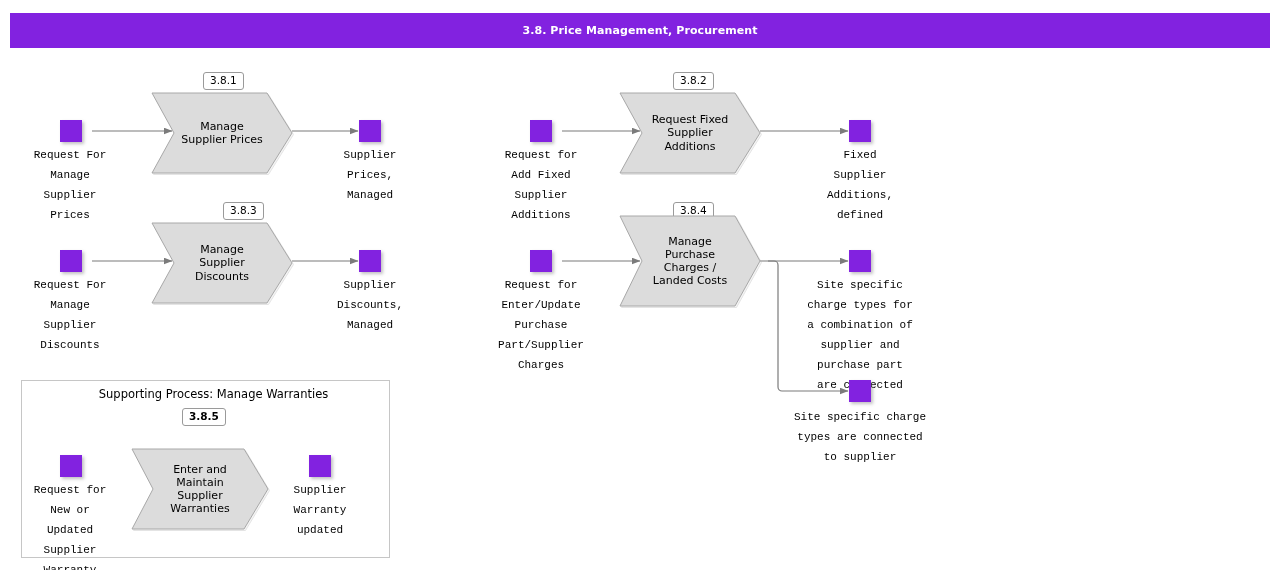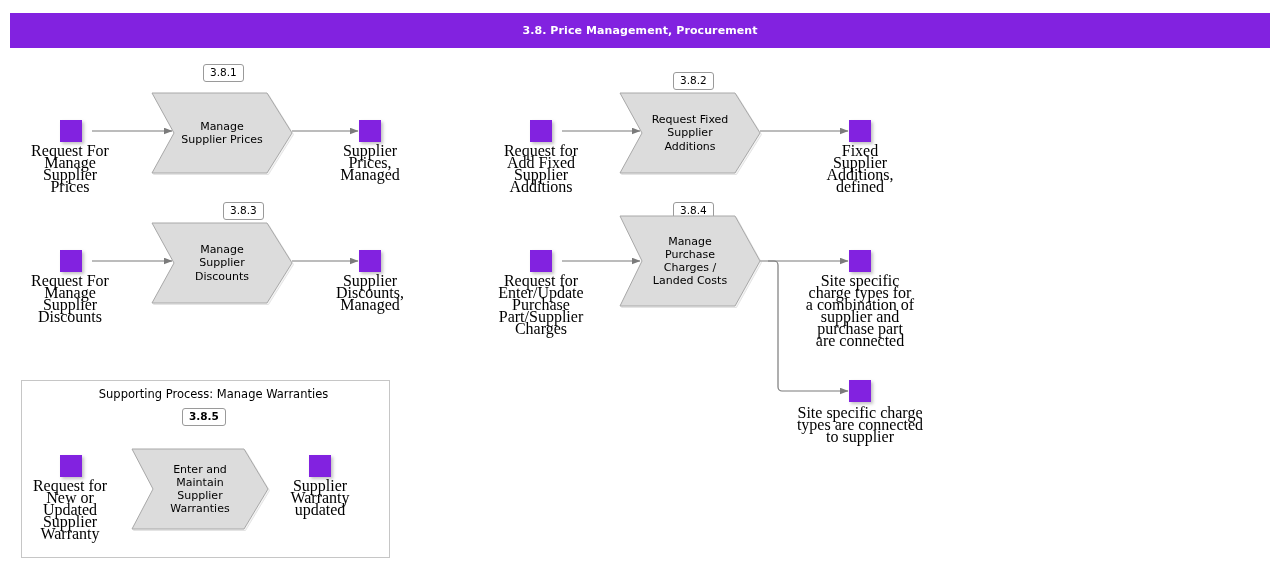--- a/index.html
+++ b/index.html
@@ -42,24 +42,24 @@
     width: 22px;
     height: 22px;
     background: #8222e0;
     box-shadow: 2px 2px 3px rgba(120,120,120,0.45);
   }
 
   
   .event-label {
     position: absolute;
     text-align: center;
-    font-size: 16px;
-    line-height: 12px;
-    color: #000000;
-    font-family: Liberation Serif, serif;
+    font-size: 11px;
+    line-height: 20px;
+    color: #000000;
+    font-family: Liberation Mono, monospace;
     white-space: pre-line;
   }
 
   
   .chevron-wrap {
     position: absolute;
   }
   .chevron-wrap svg {
     display: block;
     overflow: visible;
@@ -154,21 +154,21 @@
   <line x1="292" y1="261" x2="358" y2="261" stroke="#7b7b7b" stroke-width="1.2" marker-end="url(#arrowhead)"></line>
 
   <line x1="562" y1="261" x2="640" y2="261" stroke="#7b7b7b" stroke-width="1.2" marker-end="url(#arrowhead)"></line>
   <line x1="760" y1="261" x2="848" y2="261" stroke="#7b7b7b" stroke-width="1.2" marker-end="url(#arrowhead)"></line>
   <path d="M768,261 L774,261 A4,4 0 0 1 778,265 L778,387 A4,4 0 0 0 782,391 L848,391" fill="none" stroke="#7b7b7b" stroke-width="1.2" marker-end="url(#arrowhead)"></path>
 
   <line x1="92" y1="466" x2="150" y2="466" stroke="#7b7b7b" stroke-width="1.2" marker-end="url(#arrowhead)"></line>
   <line x1="268" y1="466" x2="308" y2="466" stroke="#7b7b7b" stroke-width="1.2" marker-end="url(#arrowhead)"></line>
 </svg>
 
-<div class="num-tag" style="left:203px; top:64px;">3.8.1</div>
+<div class="num-tag" style="left:203px; top:72px;">3.8.1</div>
 
 <div class="chevron-wrap" style="left:152px; top:93px; width:140px; height:80px;">
   <svg width="140" height="80" viewBox="0 0 140 80">
     <path d="M0,0 L115,0 L140,40 L115,80 L0,80 L22,40 Z" fill="#dcdcdc" stroke="#a8a8a8" stroke-width="1" transform="translate(1.5,1.5)" opacity="0.30"></path>
     <path d="M0,0 L115,0 L140,40 L115,80 L0,80 L22,40 Z" fill="#dcdcdc" stroke="#a8a8a8" stroke-width="1"></path>
   </svg>
   <div class="chevron-label">Manage
 Supplier Prices</div>
 </div>
 

